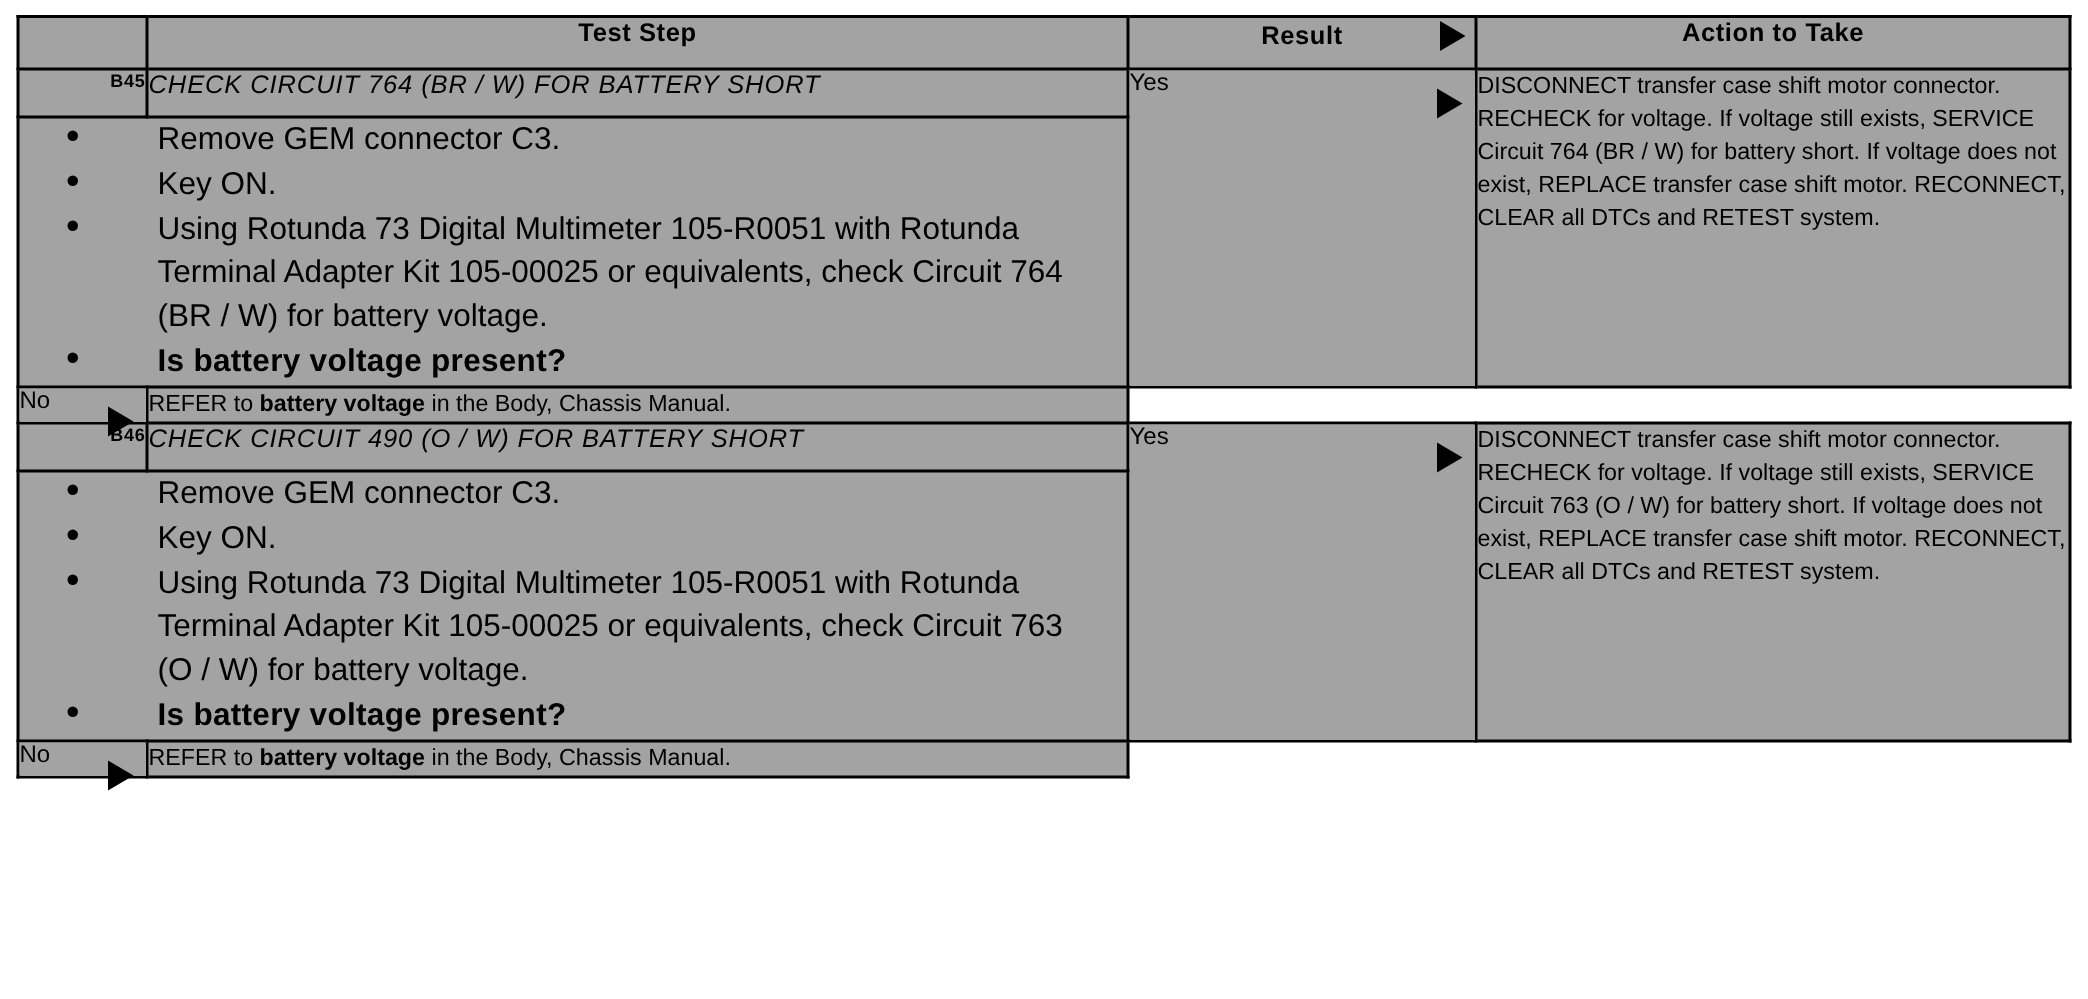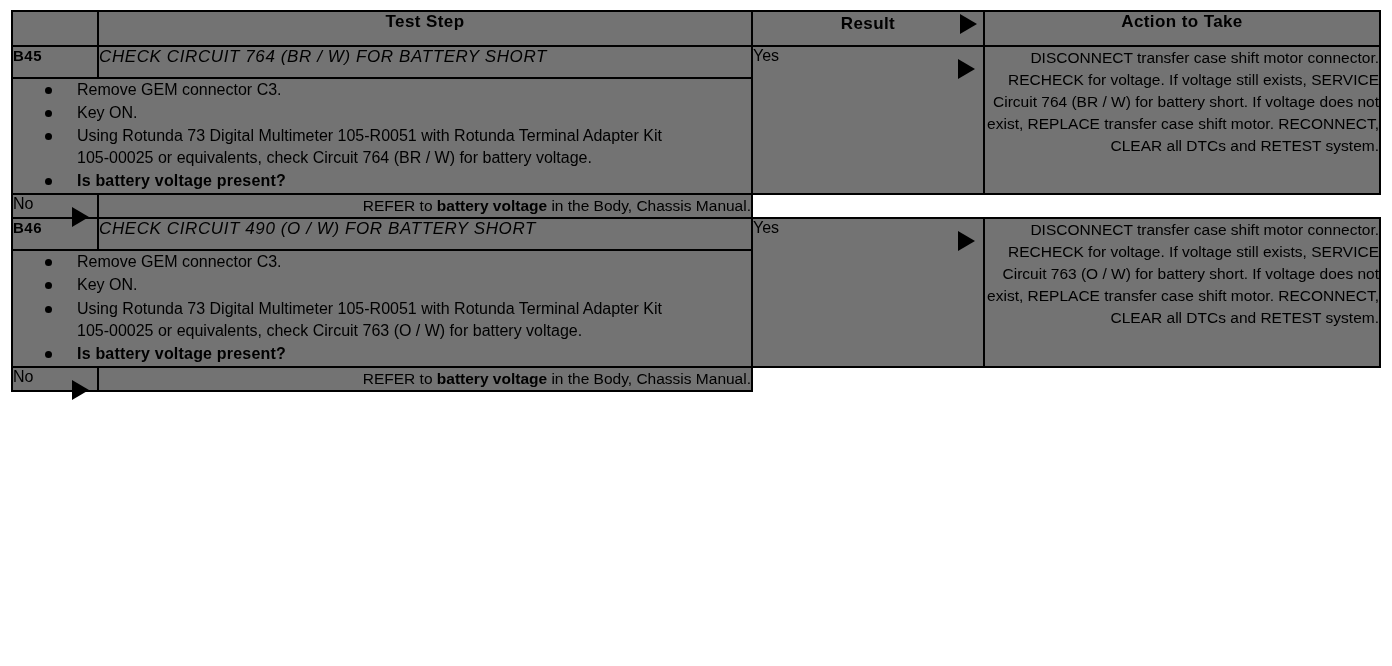--- a/index.html
+++ b/index.html
@@ -29,21 +29,21 @@
     border-collapse: collapse;
     table-layout: fixed;
     font-size: 15.5px;
   }
 
   table.pinpoint td,
   table.pinpoint th {
     border: 2px solid #000000;
     vertical-align: top;
     padding: 0;
-    background: #737373;
+    background: #a3a3a3;
   }
 
   
   col.c-code   { width: 86px; }
   col.c-step   { width: 654px; }
   col.c-result { width: 232px; }
   col.c-action { width: 396px; }
 
   
   .hdr {
@@ -78,23 +78,23 @@
     display: inline-block;
     width: 0;
     height: 0;
     border-top: 10px solid transparent;
     border-bottom: 10px solid transparent;
     border-left: 17px solid #000000;
   }
 
   
   .code-cell {
-    text-align: left;
+    text-align: right;
     font-weight: bold;
-    font-size: 15px;
+    font-size: 12px;
     vertical-align: middle;
     letter-spacing: 0.5px;
     height: 30px;
   }
 
   
   .step-title {
     font-size: 17px;
     letter-spacing: 0.6px;
     padding: 5px 0 5px 12px;
@@ -107,23 +107,23 @@
   .step-body {
     padding: 7px 14px 10px 14px;
   }
   ul.steps {
     list-style: none;
     margin: 0;
     padding: 0;
   }
   ul.steps li {
     position: relative;
-    padding-left: 64px;
+    padding-left: 92px;
     margin: 0 0 1px 0;
-    font-size: 16px;
+    font-size: 21px;
     line-height: 1.38;
     max-width: 615px;
   }
   ul.steps li::before {
     content: "";
     position: absolute;
     left: 32px;
     top: 8px;
     width: 7px;
     height: 7px;
@@ -148,21 +148,20 @@
   }
 
   
   .action-cell {
     font-size: 15.5px;
     line-height: 1.42;
     padding: 10px 8px 10px 12px;
   }
   .action-cell p {
     margin: 0;
-    text-align: right;
   }
   .action-cell b { font-weight: bold; margin-top: 32px; }
 </style>
 </head>
 <body>
 
 <div class="sheet">
   <table class="pinpoint">
     <colgroup>
       <col class="c-code">

